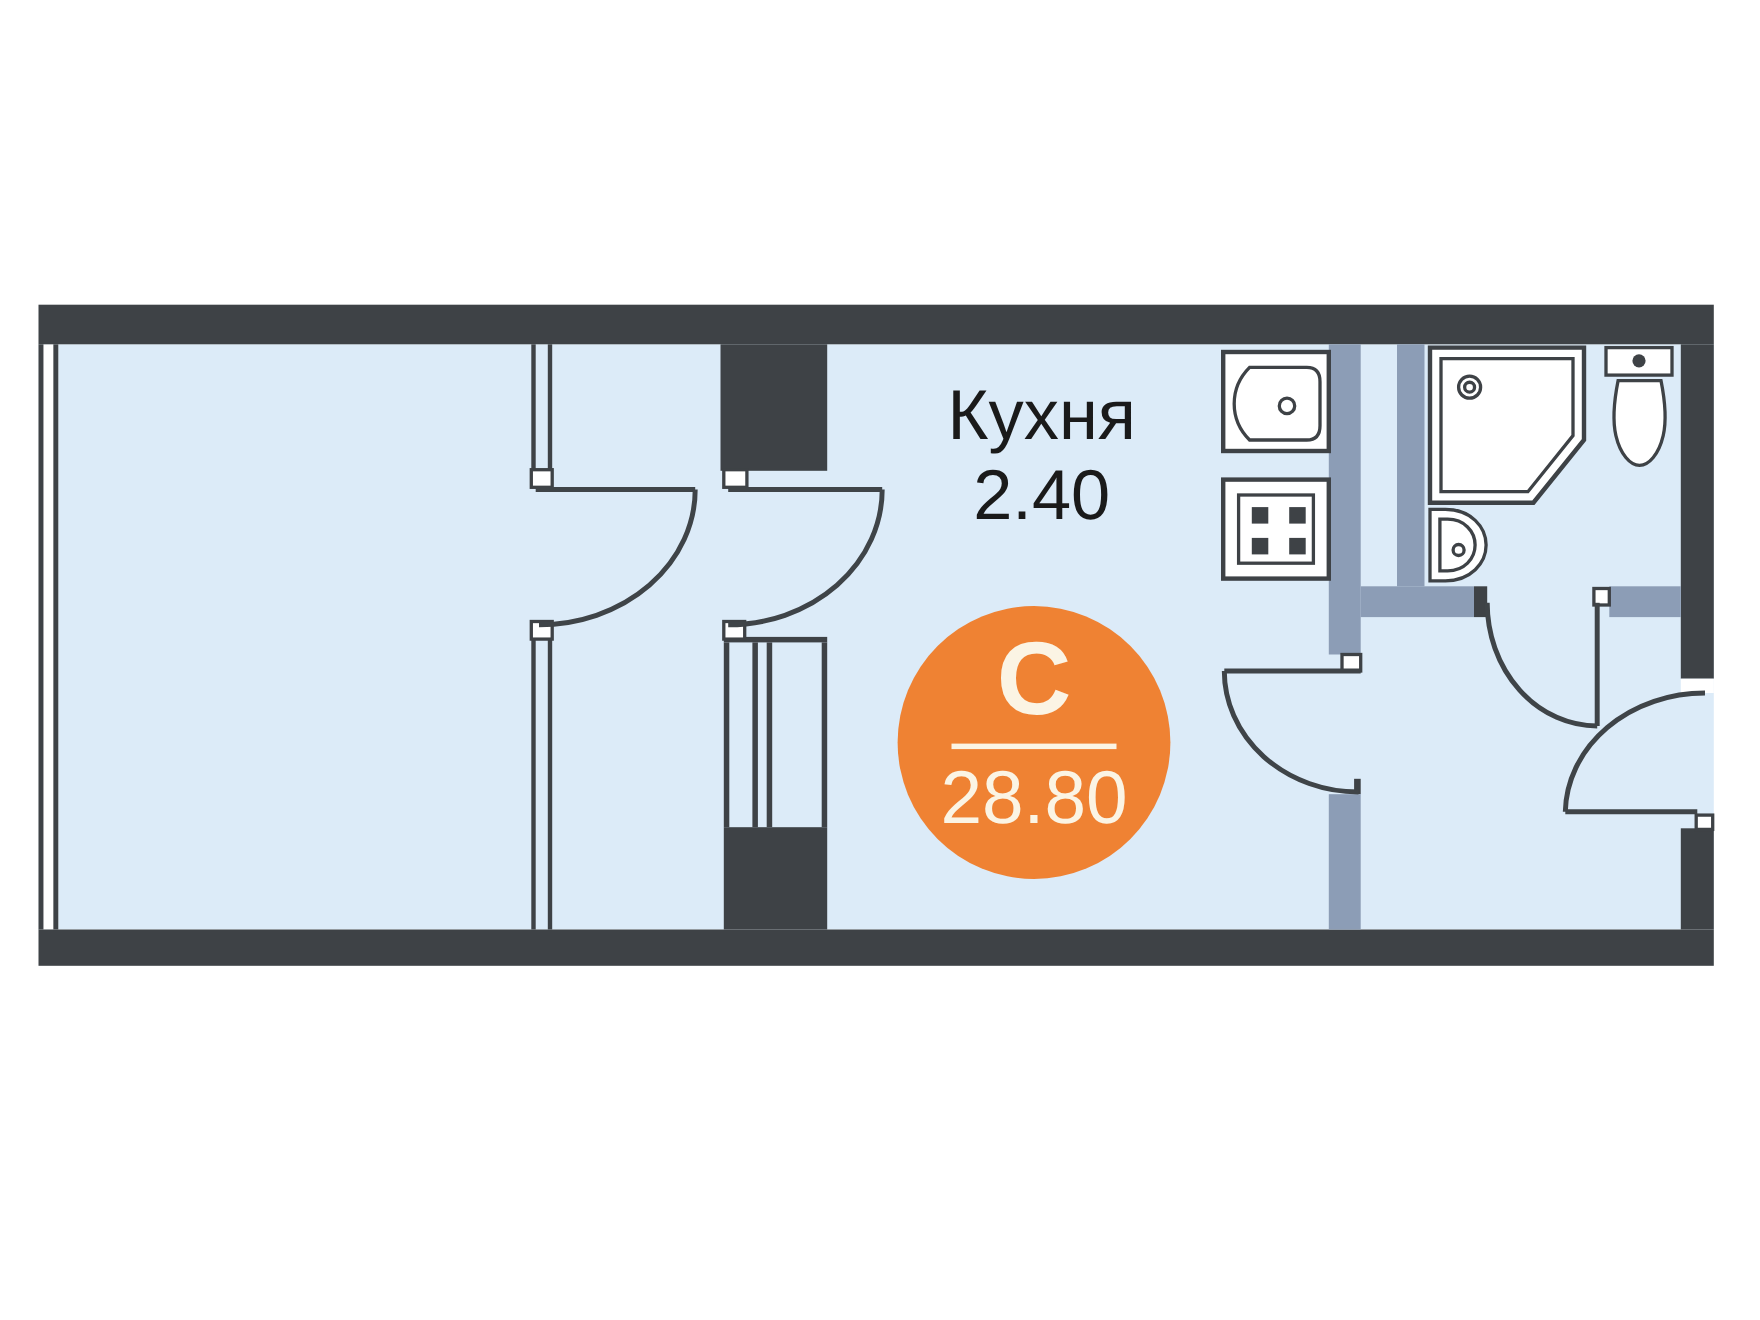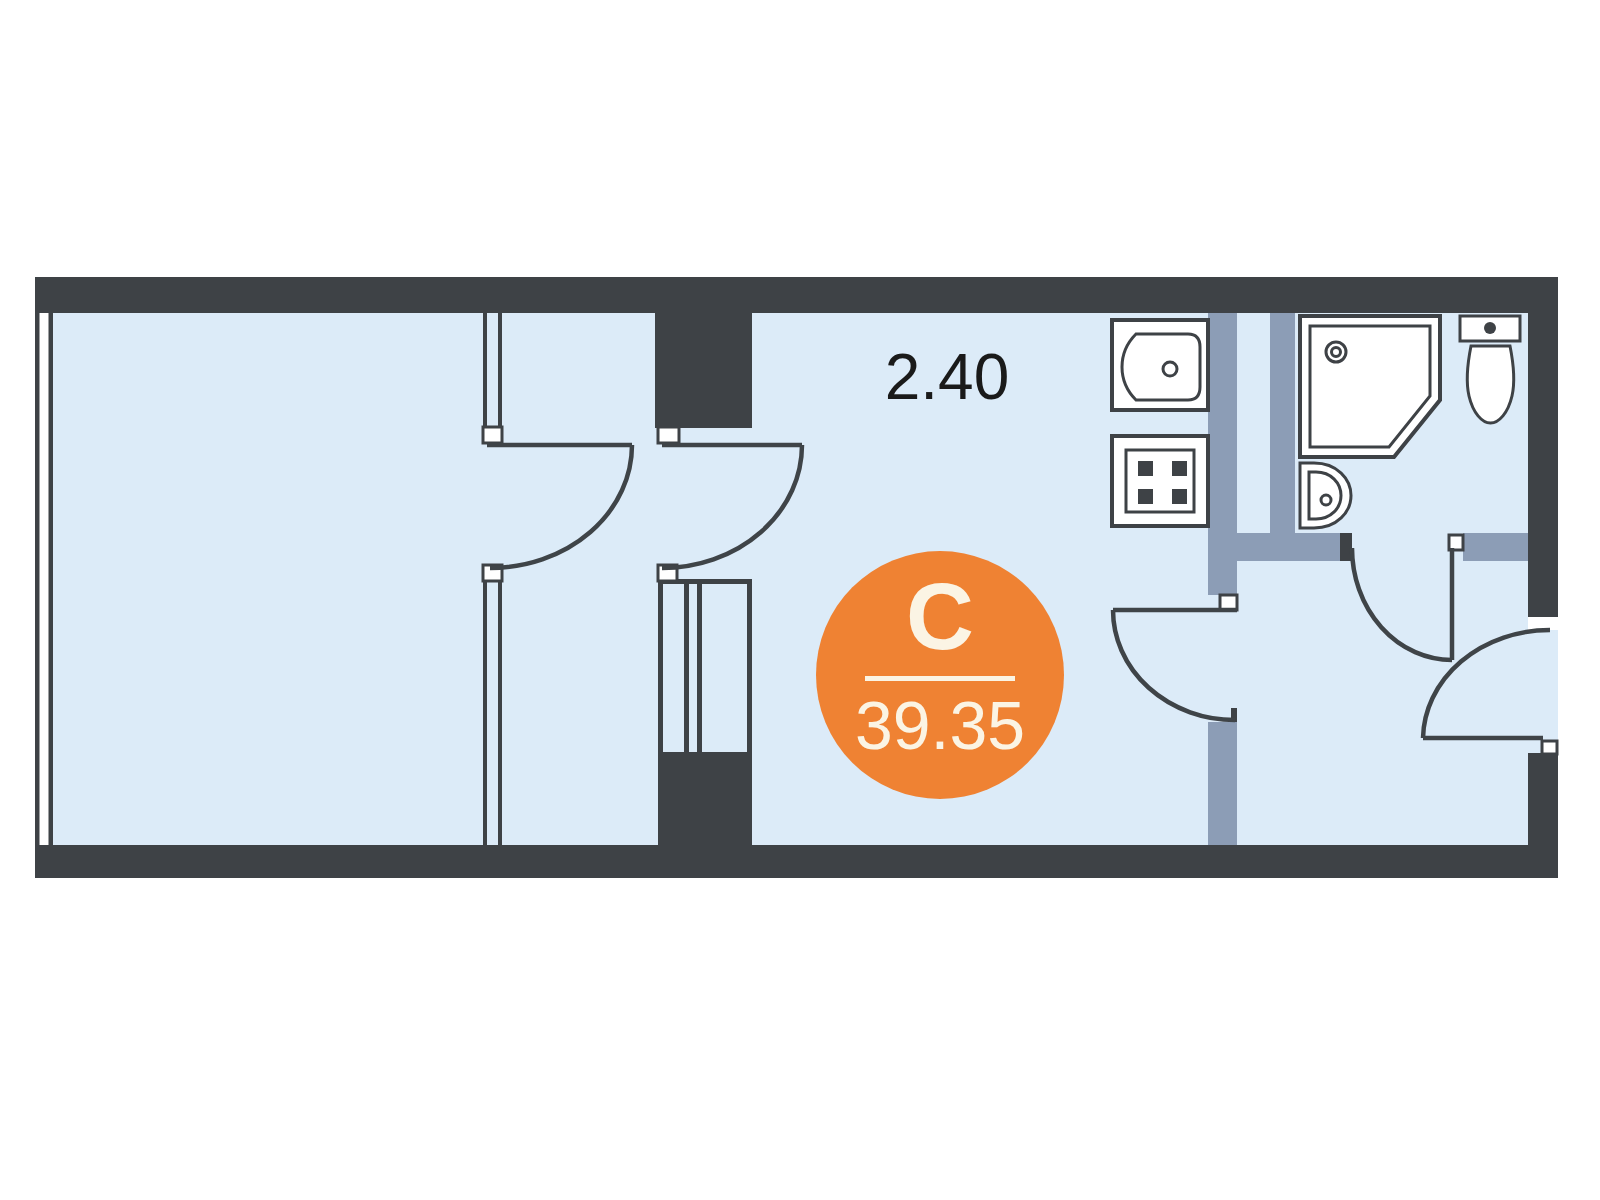--- a/index.html
+++ b/index.html
@@ -167,22 +167,23 @@
     </g>
 
     <g>
       <rect class="fix3" x="1460" y="316" width="60" height="25"></rect>
       <circle class="burner" cx="1490" cy="328" r="6"></circle>
       <path class="fix3" d="M1471,346 H1510 C1514,366 1515,383 1512,396 C1508,413 1499,423 1490.5,423 C1482,423 1473,413 1469,396 C1466,383 1467,366 1471,346 Z"></path>
     </g>
   </svg>
 
   <div class="kitchen-label">
+    <div>Кухня</div>
     <div>2.40</div>
   </div>
 
   <div class="area-badge">
     <div class="letter">С</div>
     <div class="divider"></div>
-    <div class="total">39.35</div>
+    <div class="total">28.80</div>
   </div>
 
 </div>
 
 </body></html>

